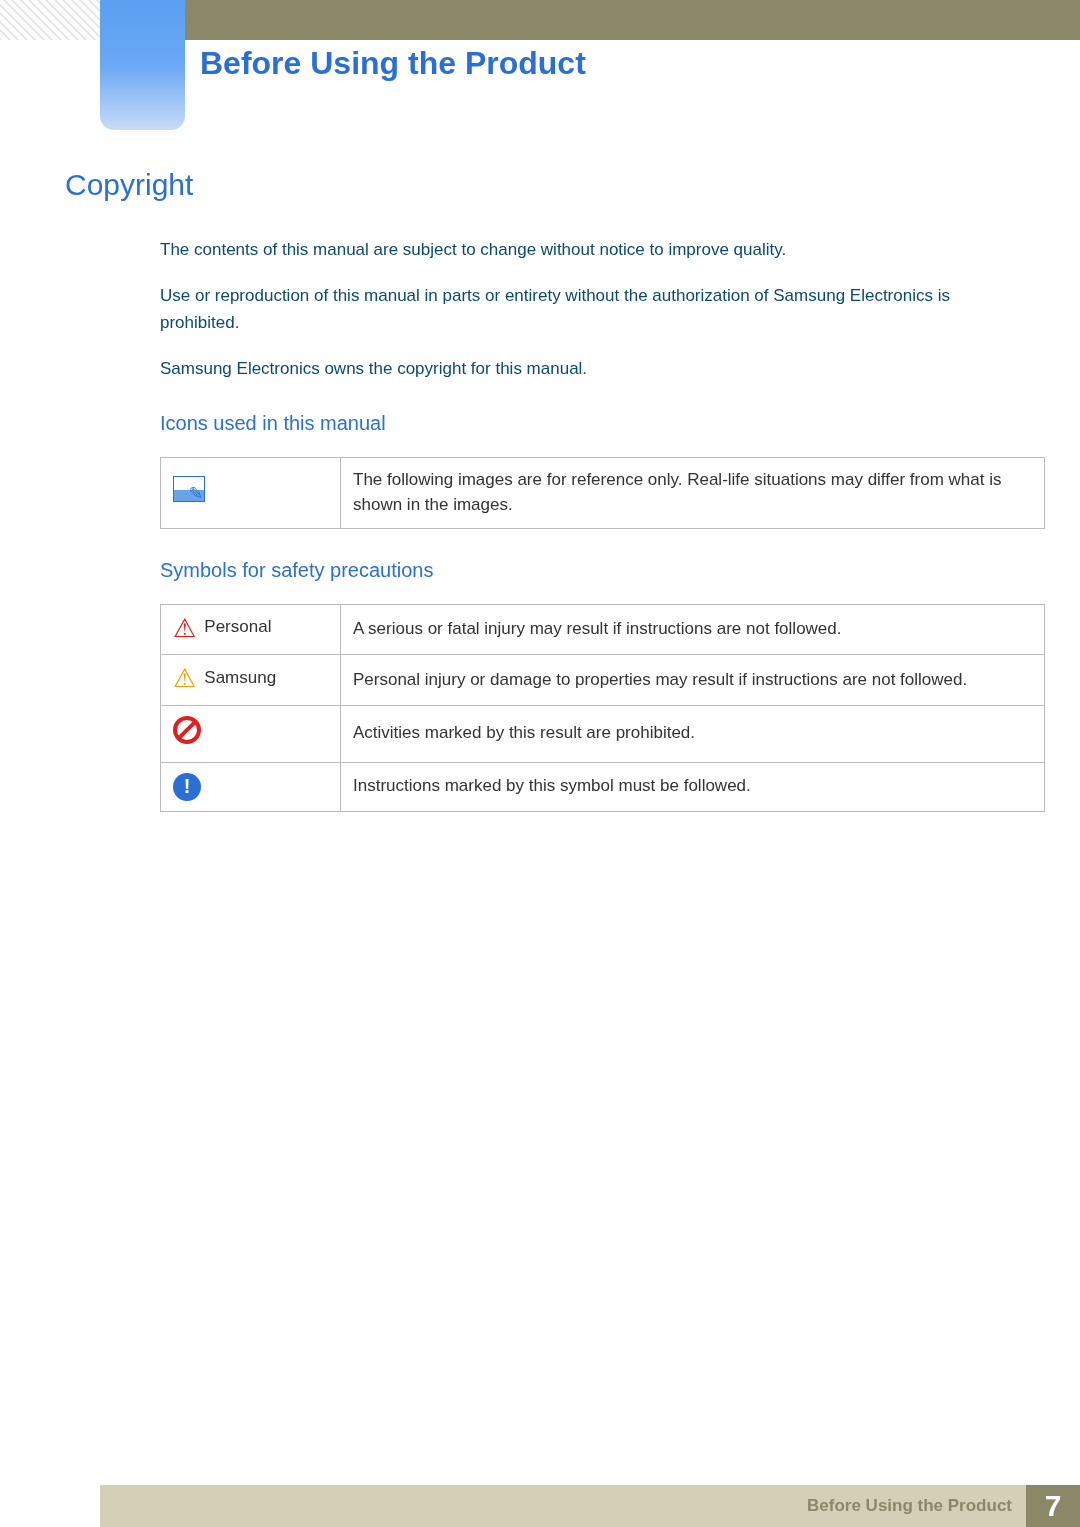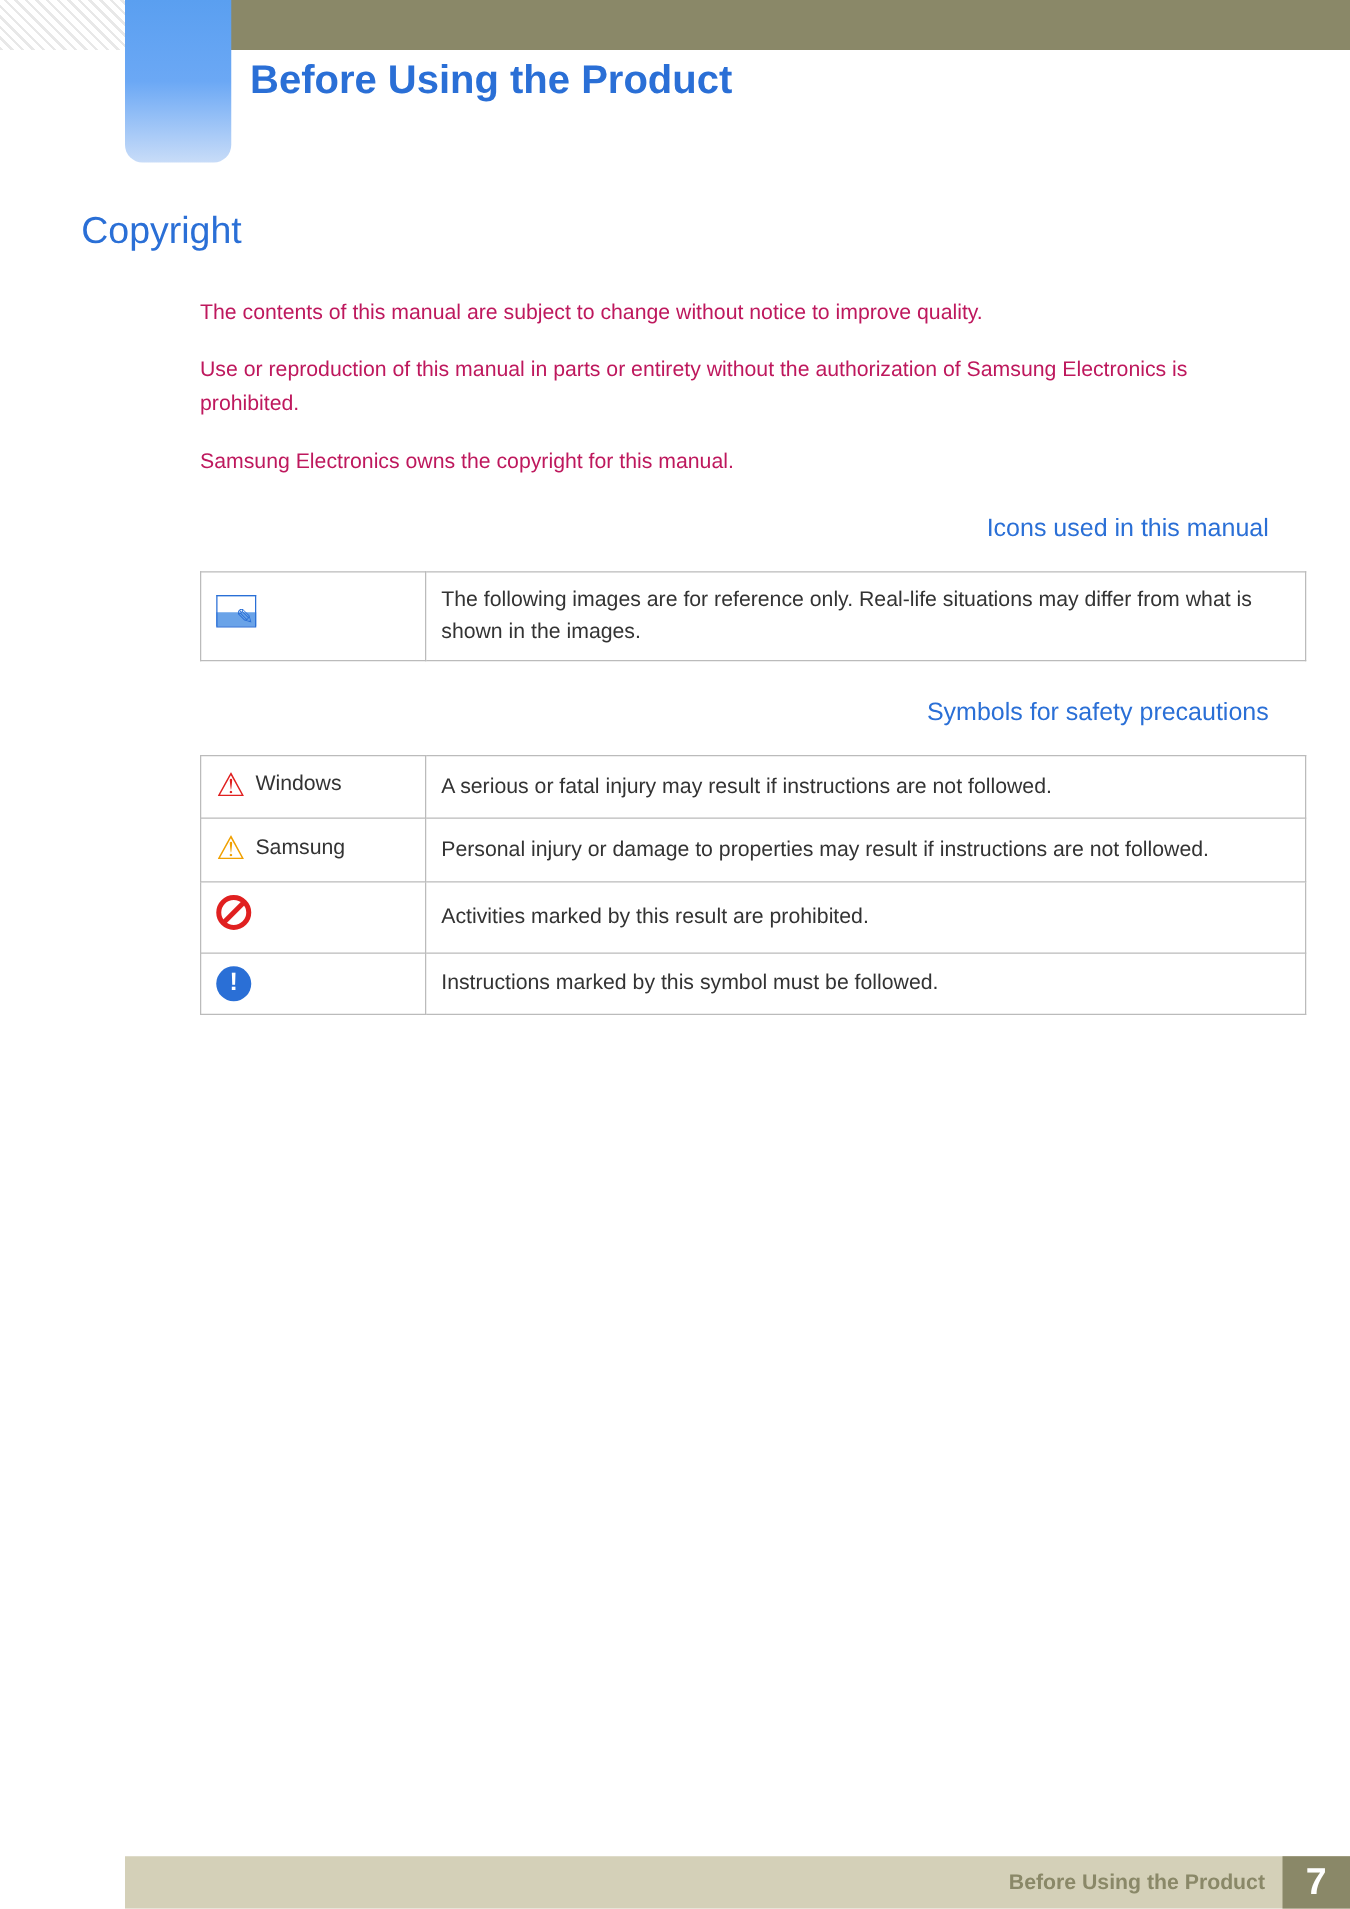--- a/index.html
+++ b/index.html
@@ -61,31 +61,30 @@
     font-size: 30px;
     color: #2a6fd6;
     margin-bottom: 35px;
   }
   .body-text {
     margin-left: 95px;
     margin-right: 20px;
   }
   .body-text p {
     font-size: 17px;
-    color: #be185d;
+    color: #0c4a6e;
     line-height: 1.55;
     margin-bottom: 20px;
   }
   .sub-title {
     font-size: 20px;
     color: #2a6fd6;
     margin-left: 95px;
     margin-top: 30px;
     margin-bottom: 22px;
-    text-align: right;
   }
   table.icon-table {
     margin-left: 95px;
     width: 885px;
     border-collapse: collapse;
     font-size: 17px;
     color: #333333;
   }
   table.icon-table td {
     border: 1px solid #bbbbbb;
@@ -219,21 +218,21 @@
     </table>
 
   <div class="sub-title">Symbols for safety precautions</div>
 
   <table class="icon-table">
     <tbody>
         <tr>
       <td class="icon-cell">
         <span class="icon-wrap">
           <span class="warn-triangle warn-red">⚠</span>
-          <span>Windows</span>
+          <span>Personal</span>
         </span>
       </td>
       <td>A serious or fatal injury may result if instructions are not followed.</td>
     </tr>
     <tr>
       <td class="icon-cell">
         <span class="icon-wrap">
           <span class="warn-triangle warn-yellow">⚠</span>
           <span>Samsung</span>
         </span>

